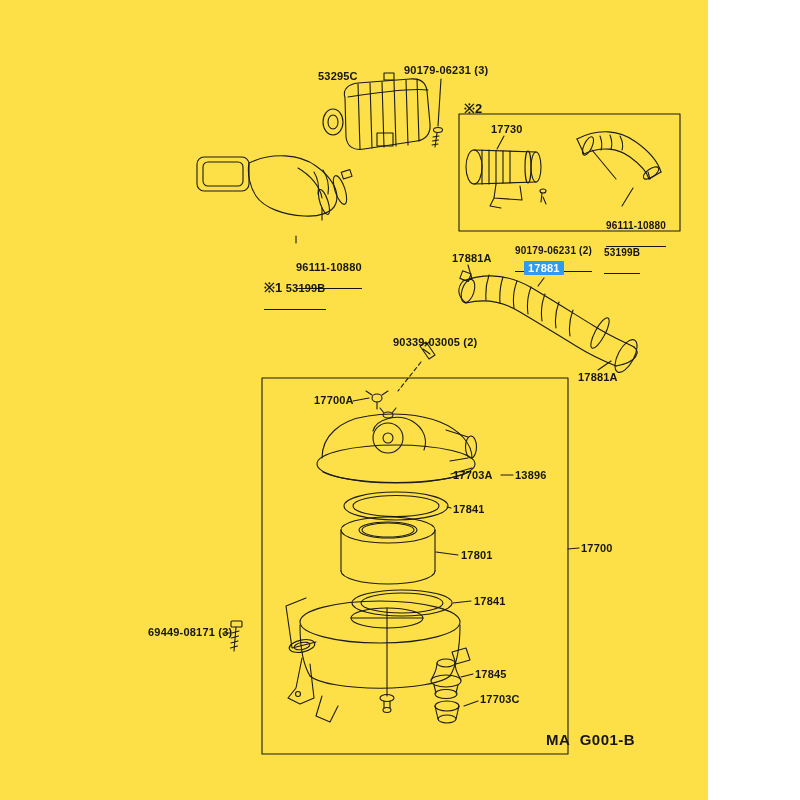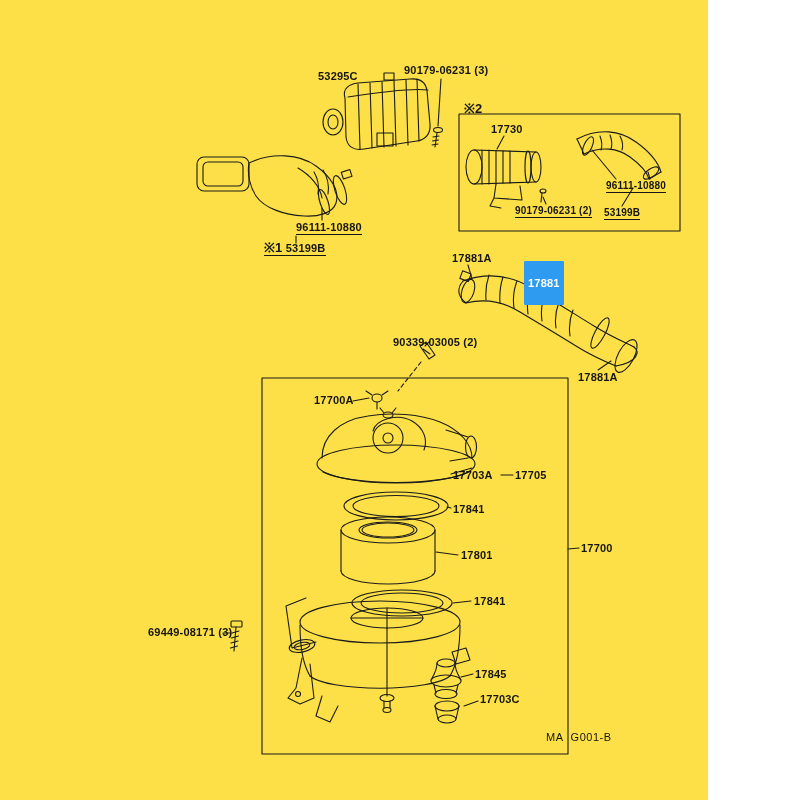--- a/index.html
+++ b/index.html
@@ -7,25 +7,25 @@
     position:relative;width:708px;height:800px;background:#fde047;
     font-family:"Liberation Sans",sans-serif;overflow:hidden;
   }
   .stage svg{position:absolute;left:0;top:0;}
   .label{
     position:absolute;font-size:11px;font-weight:bold;color:#151515;
     white-space:nowrap;line-height:12px;letter-spacing:0.2px;
   }
   .sm{font-size:10px;line-height:11px;}
   .marker{font-size:13px;}
-  .ul{border-bottom:1.2px solid #151515;padding-bottom:1px;}
-  .hl{background:#2f9bf0;color:#ffffff;padding:16px 4px;border-radius:1px;}
+  .ul{border-bottom:1.2px solid #151515;padding-bottom:15px;margin-top:40px;}
+  .hl{background:#2f9bf0;color:#ffffff;padding:1px 4px;border-radius:1px;}
   .notes{position:absolute;left:168px;top:288px;font-size:11px;font-weight:bold;color:#151515;line-height:13px;}
   .notes .n3{margin-left:23px;display:inline-block;border-bottom:1.2px solid #151515;}
-  .footer{position:absolute;font-size:11px;font-weight:normal;color:#151515;letter-spacing:0.5px;}
+  .footer{position:absolute;font-size:15px;font-weight:bold;color:#151515;letter-spacing:0.5px;}
 </style>
 </head>
 <body>
 
 <div class="stage">
 
   <svg width="800" height="800" viewBox="0 0 800 800">
     <g stroke="#1b1b1b" stroke-width="1.1" fill="none" stroke-linecap="round" stroke-linejoin="round">
 
       <g>
@@ -212,21 +212,21 @@
   <div class="label sm ul" style="left:515px;top:205px">90179-06231 (2)</div>
   <div class="label sm ul" style="left:604px;top:207px">53199B</div>
   <div class="label ul" style="left:296px;top:221px">96111-10880</div>
   <div class="label ul" style="left:264px;top:242px"><span class="marker">※1</span> <span>53199B</span></div>
   <div class="label" style="left:452px;top:252px">17881A</div>
   <div class="label hl" style="left: 524px; top: 261px; background: rgb(47, 155, 240);">17881</div>
   <div class="label" style="left:393px;top:336px">90339-03005 (2)</div>
   <div class="label" style="left:578px;top:371px">17881A</div>
   <div class="label" style="left:314px;top:394px">17700A</div>
   <div class="label" style="left:453px;top:469px">17703A</div>
-  <div class="label" style="left:515px;top:469px">17705</div>
+  <div class="label" style="left:515px;top:469px">13896</div>
   <div class="label" style="left:453px;top:503px">17841</div>
   <div class="label" style="left:461px;top:549px">17801</div>
   <div class="label" style="left:581px;top:542px">17700</div>
   <div class="label" style="left:474px;top:595px">17841</div>
   <div class="label" style="left:148px;top:626px">69449-08171 (3)</div>
   <div class="label" style="left:475px;top:668px">17845</div>
   <div class="label" style="left:480px;top:693px">17703C</div>
 
 
   <div class="footer" style="left:546px;top:731px">MA&nbsp;&nbsp;G001-B</div>

